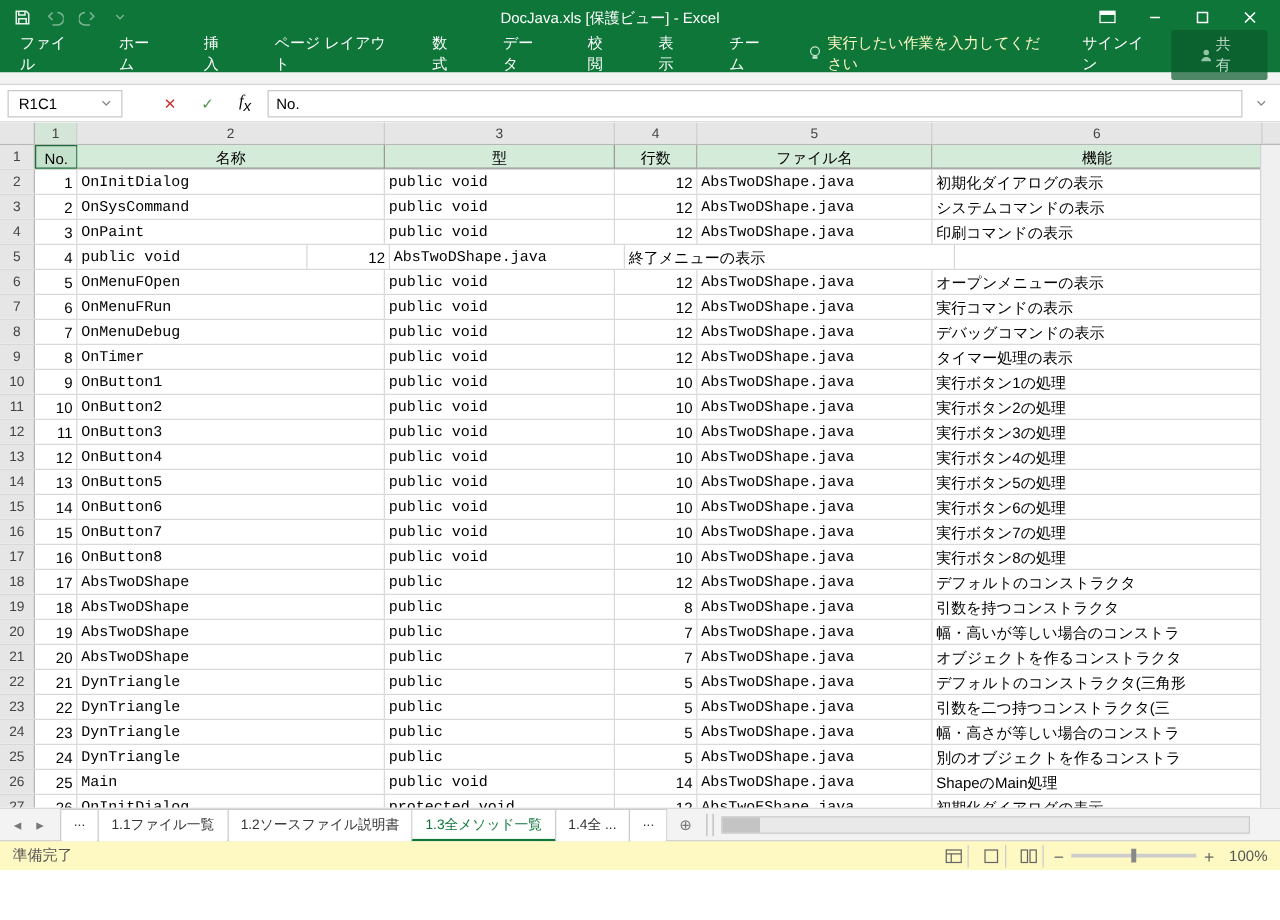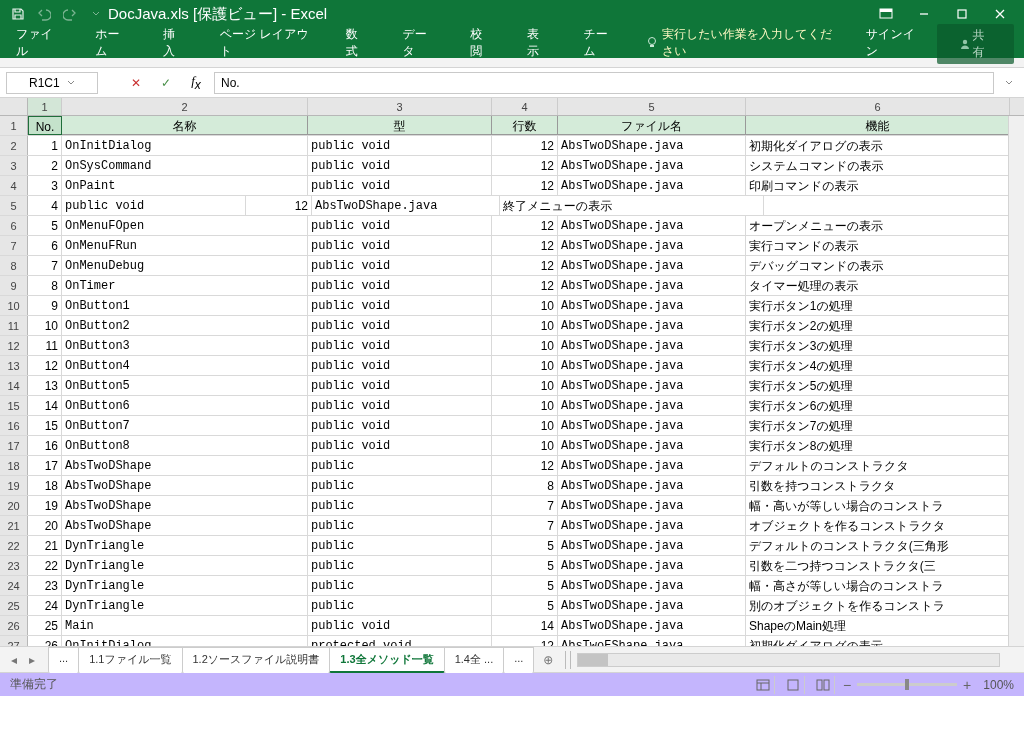--- a/index.html
+++ b/index.html
@@ -1,31 +1,31 @@
 <!DOCTYPE html>
 <html><head>
 <meta charset="utf-8">
 <style>
 *{margin:0;padding:0;box-sizing:border-box;font-family:"Meiryo UI","Yu Gothic UI",sans-serif;font-size:12px}
 body{background:#fff;overflow:hidden}
 .titlebar{background:#0f7639;height:28px;display:flex;align-items:center;color:#fff;padding:0 6px}
 .qat{display:flex;gap:2px;align-items:center}
 .qat-btn{width:24px;height:22px;display:flex;align-items:center;justify-content:center;color:#fff;opacity:.9}
 .qat-btn.dim{opacity:.45}
-.title{flex:1;text-align:left;font-size:15px}
+.title{flex:1;text-align:center;font-size:12px}
 .winbtns{display:flex;gap:2px}
 .winbtn{width:36px;height:22px;display:flex;align-items:center;justify-content:center;color:#fff}
 .ribbon{background:#0f7639;height:30px;display:flex;align-items:center;padding:0 10px;color:#fff;gap:23px}
 .tab{padding:4px 6px;font-size:12px;cursor:pointer}
 .ribbon-right{margin-left:auto;display:flex;align-items:flex-end;gap:14px}
 .tell{display:flex;align-items:center;gap:4px;color:#fef9c3;font-size:12px}
 .share{display:flex;align-items:center;gap:4px;background:#0a5a2b;padding:3px 22px;border-radius:2px;opacity:.7}
 .ribbon-strip{height:10px;background:#f3f3f3;border-bottom:1px solid #d4d4d4}
 .fbar{height:30px;display:flex;align-items:center;border-bottom:1px solid #d4d4d4;background:#fff;padding:0 6px;gap:6px}
-.namebox{width:92px;height:22px;border:1px solid #c9c9c9;padding:0 22px;display:flex;align-items:center;justify-content:space-between;font-size:12px}
+.namebox{width:92px;height:22px;border:1px solid #c9c9c9;padding:0 8px;display:flex;align-items:center;justify-content:space-between;font-size:12px}
 .fbtn{width:24px;height:22px;display:flex;align-items:center;justify-content:center;color:#000000;border:1px solid transparent}
 .fbtn.cancel{color:#c93030}
 .fbtn.enter{color:#4a904a}
 .fx{font-style:italic;font-family:"Times New Roman",serif;font-size:13px}
 .fcontent{flex:1;height:22px;border:1px solid #c9c9c9;padding:0 6px;display:flex;align-items:center;font-size:12px}
 .fexp{width:18px;display:flex;align-items:center;justify-content:center;color:#777}
 .grid-wrap{position:relative;height:548px;overflow:hidden;background:#fff}
 .colhdr{display:flex;height:18px;background:#e6e6e6;border-bottom:1px solid #b7b7b7}
 .corner{width:28px;border-right:1px solid #b7b7b7;background:#e6e6e6}
 .ch{border-right:1px solid #ccc;text-align:center;font-size:11px;color:#444;line-height:18px;background:#e6e6e6}
@@ -36,26 +36,26 @@
 .cell{border-right:1px solid #d9d9d9;padding:0 3px;line-height:20px;font-size:12px;white-space:nowrap;overflow:hidden;color:#000}
 .hdr .cell{background:#d4ebd9;border-right:1px solid #999;border-bottom:1px solid #999;text-align:center;font-weight:400}
 .hdr .cell.sel{background:#c4e2cb;border:1.5px solid #1f6e3a}
 .c-lines{text-align:right}
 .c-no{text-align:right}
 .mono{font-family:"MS Gothic","Courier New",monospace}
 .sheets{height:26px;background:#f3f3f3;border-top:1px solid #d4d4d4;display:flex;align-items:center;padding:0 6px}
 .navset{display:flex;gap:2px;margin-right:8px}
 .navbtn{width:16px;height:16px;display:flex;align-items:center;justify-content:center;color:#777}
 .sheet{padding:4px 10px;border:1px solid #ccc;border-bottom:none;background:#fff;margin-right:-1px;font-size:11px;color:#333;cursor:pointer;border-radius:0 0 2px 2px}
-.sheet.active{background:#fff;border-bottom:2px solid #0f7639;color:#0f7639;font-weight:700}
+.sheet.active{background:#fff;border-bottom:2px solid #0f7639;color:#0f7639;font-weight:400}
 .addsheet{width:22px;height:22px;display:flex;align-items:center;justify-content:center;color:#777;margin-left:4px}
 .hsplit{width:6px;height:18px;border-left:1px solid #bbb;border-right:1px solid #bbb;margin:0 6px}
 .hscroll{flex:1;height:14px;background:#e9e9e9;border:1px solid #ccc;position:relative;margin-right:18px}
 .hscroll .thumb{position:absolute;left:0;top:0;height:100%;width:30px;background:#c4c4c4}
-.status{height:24px;background:#c4b5fd;border-top:1px solid #d4d4d4;display:flex;align-items:center;padding:0 10px;font-size:11px;color:#555}
+.status{height:24px;background:#fef9c3;border-top:1px solid #d4d4d4;display:flex;align-items:center;padding:0 10px;font-size:11px;color:#555}
 .status-right{margin-left:auto;display:flex;align-items:center;gap:8px}
 .viewbtn{width:22px;height:18px;display:flex;align-items:center;justify-content:center;color:#666;border-right:1px solid #ccc}
 .zoom{display:flex;align-items:center;gap:6px}
 .zslider{width:100px;height:3px;background:#ccc;position:relative}
 .zslider .zthumb{position:absolute;left:48px;top:-4px;width:4px;height:11px;background:#888}
 .vscroll{position:absolute;right:0;top:18px;width:16px;bottom:0;background:#f0f0f0;border-left:1px solid #d4d4d4}
 svg{display:block}
 </style>
 </head>
 <body>

